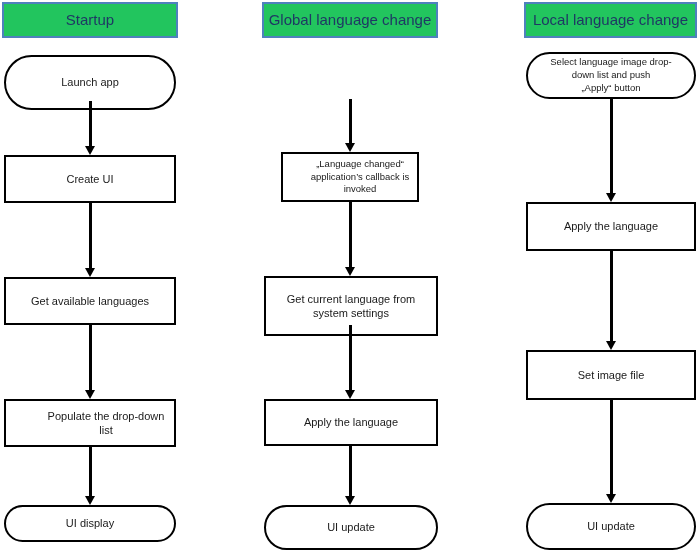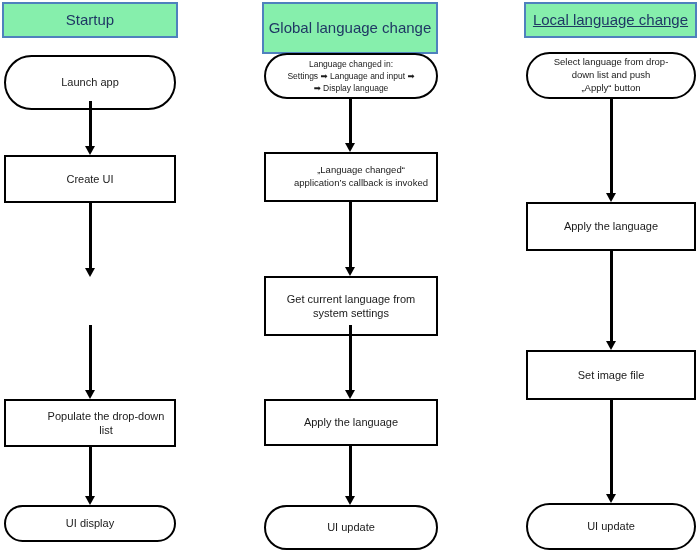--- a/index.html
+++ b/index.html
@@ -20,21 +20,21 @@
     position: absolute;
     left: 0; top: 0;
     width: 700px;
     height: 552px;
   }
 
   
   .col-header {
     position: absolute;
     box-sizing: border-box;
-    background: #86efac;
+    background: #22c55e;
     border: 2px solid #4f81bd;
     display: flex;
     align-items: center;
     justify-content: center;
     color: #1f3864;
     font-size: 15px;
     line-height: 1.1;
     text-align: center;
     white-space: nowrap;
   }
@@ -123,20 +123,23 @@
 
   <div class="node process medium" style="left:4px; top:155px; width:172px; height:48px;">
     <span class="label"><span>Create UI</span></span>
   </div>
 
   <div class="connector" style="left:89px; top:203px; width:3px; height:74px;">
     <div class="stem" style="height:65px;"></div>
     <div class="head"></div>
   </div>
 
+  <div class="node process medium" style="left:4px; top:277px; width:172px; height:48px;">
+    <span class="label"><span>Get available languages</span></span>
+  </div>
 
   <div class="connector" style="left:89px; top:325px; width:3px; height:74px;">
     <div class="stem" style="height:65px;"></div>
     <div class="head"></div>
   </div>
 
   <div class="node process medium" style="left:4px; top:399px; width:172px; height:48px;padding-left:32px;">
     <span class="label">
       <span>Populate the drop-down</span><br>
       <span>list</span>
@@ -145,38 +148,31 @@
 
   <div class="connector" style="left:89px; top:447px; width:3px; height:58px;">
     <div class="stem" style="height:49px;"></div>
     <div class="head"></div>
   </div>
 
   <div class="node terminator medium" style="left:4px; top:505px; width:172px; height:37px;">
     <span class="label"><span>UI display</span></span>
   </div>
 
-  <div class="col-header" style="left:262px; top:2px; width:176px; height:52px;">
+  <div class="col-header" style="left:262px; top:2px; width:176px; height:36px;">
     <span>Global language change</span>
   </div>
 
-  <div class="node terminator tiny" style="left:264px; top:53px; width:174px; height:46px;">
-    <span class="label">
-      <span>Language changed in:</span><br>
-      <span>Settings ➡ Language and input ➡</span><br>
-      <span>➡ Display language</span>
-    </span>
-  </div>
 
   <div class="connector" style="left:349px; top:99px; width:3px; height:53px;">
     <div class="stem" style="height:44px;"></div>
     <div class="head"></div>
   </div>
 
-  <div class="node process small" style="left:264px; top:152px; width:174px; height:50px;padding-left:20px;">
+  <div class="node process small" style="left:281px; top:152px; width:138px; height:50px;padding-left:20px;">
     <span class="label">
       <span>„Language changed“</span><br>
       <span>application’s callback is invoked</span>
     </span>
   </div>
 
   <div class="connector" style="left:349px; top:202px; width:3px; height:74px;">
     <div class="stem" style="height:65px;"></div>
     <div class="head"></div>
   </div>
@@ -199,27 +195,27 @@
 
   <div class="connector" style="left:349px; top:446px; width:3px; height:59px;">
     <div class="stem" style="height:50px;"></div>
     <div class="head"></div>
   </div>
 
   <div class="node terminator medium" style="left:264px; top:505px; width:174px; height:45px;">
     <span class="label"><span>UI update</span></span>
   </div>
 
-  <div class="col-header" style="left:524px; top:2px; width:173px; height:36px;text-decoration:underline;">
+  <div class="col-header" style="left:524px; top:2px; width:173px; height:36px;">
     <span>Local language change</span>
   </div>
 
   <div class="node terminator small" style="left:526px; top:52px; width:170px; height:47px;">
     <span class="label">
-      <span>Select language from drop-</span><br>
+      <span>Select language image drop-</span><br>
       <span>down list and push</span><br>
       <span>„Apply“ button</span>
     </span>
   </div>
 
   <div class="connector" style="left:610px; top:99px; width:3px; height:103px;">
     <div class="stem" style="height:94px;"></div>
     <div class="head"></div>
   </div>
 

